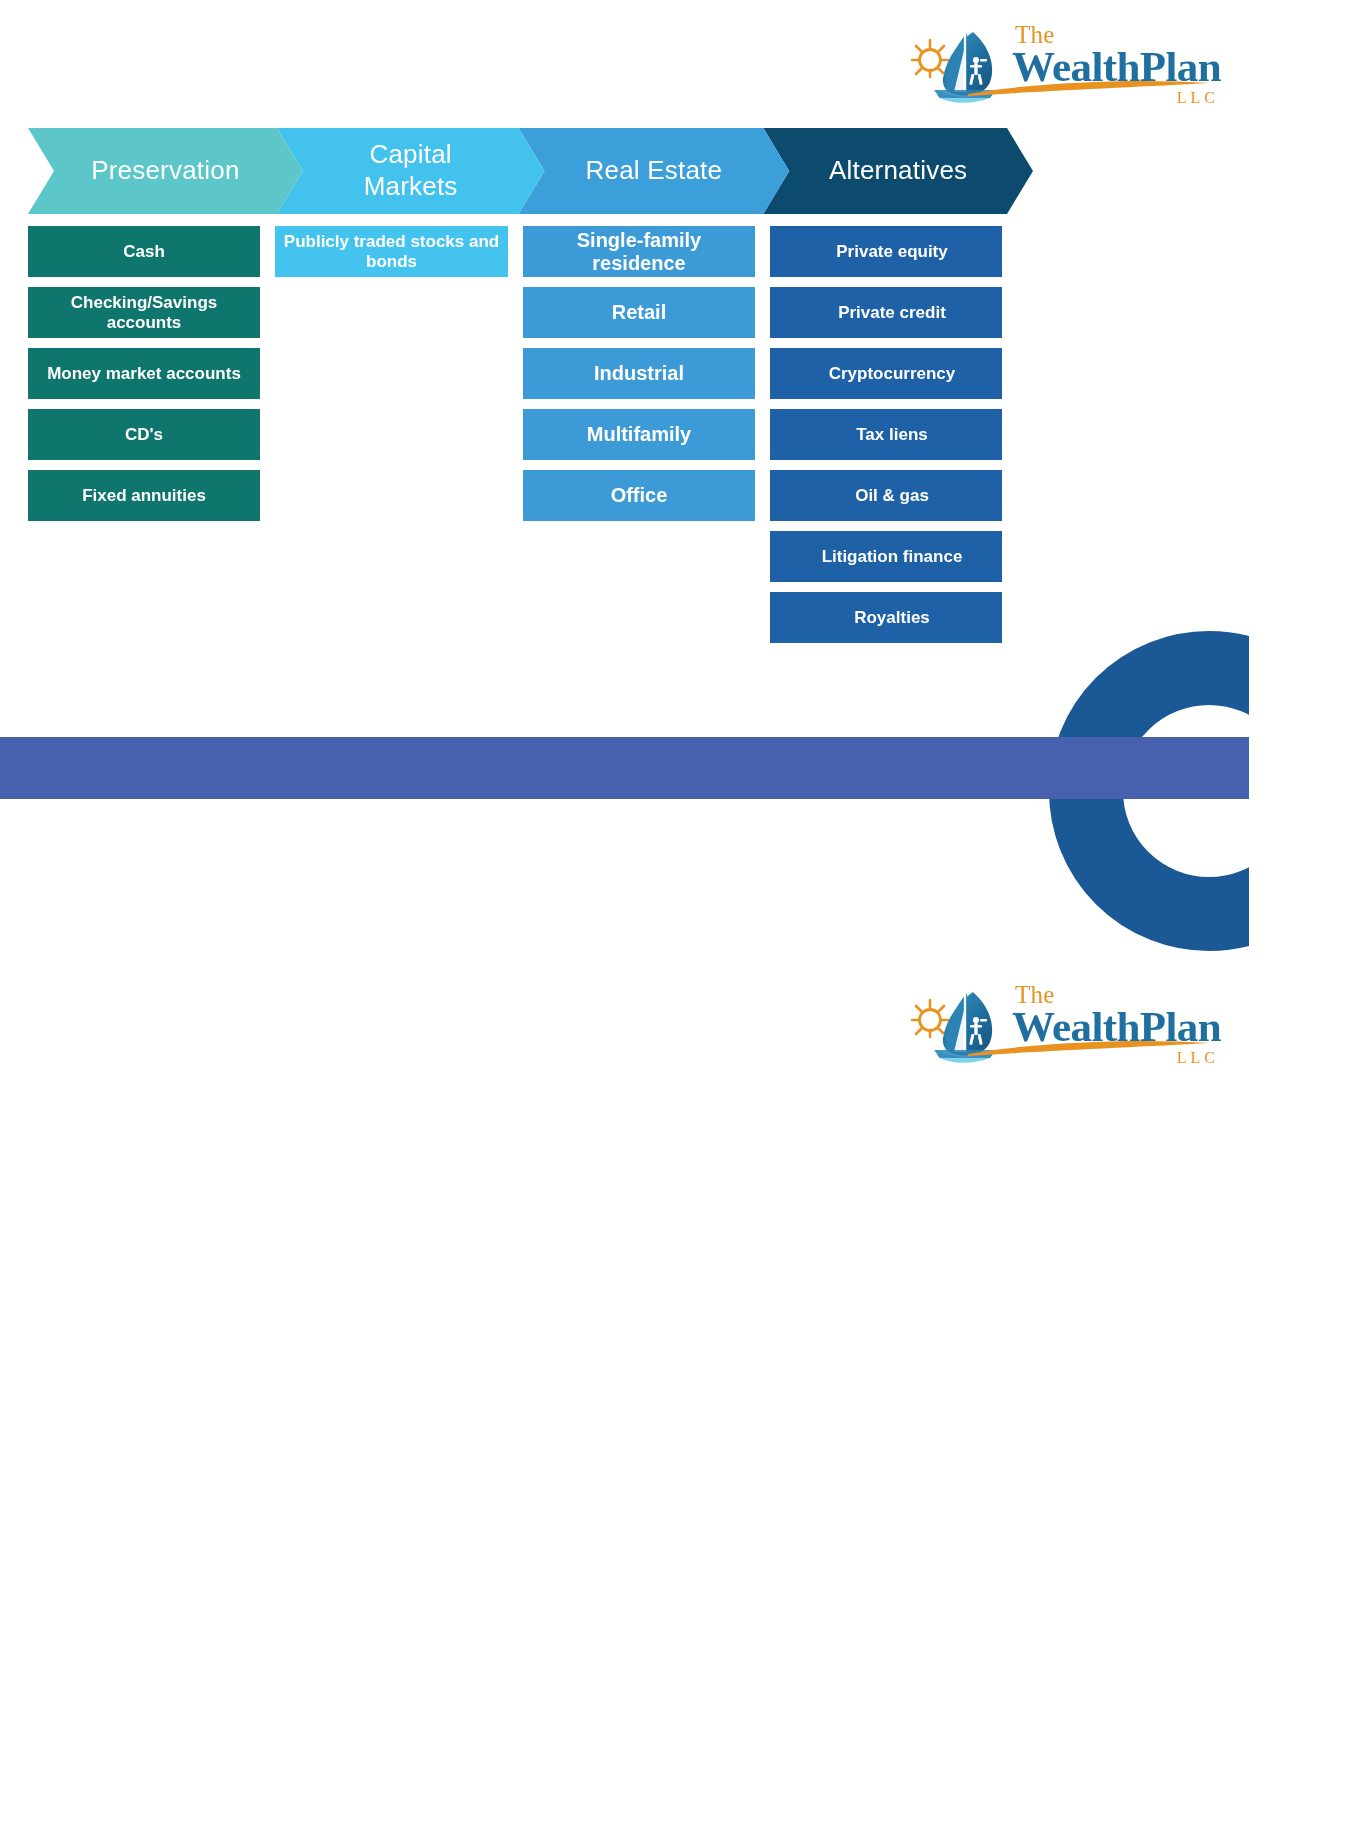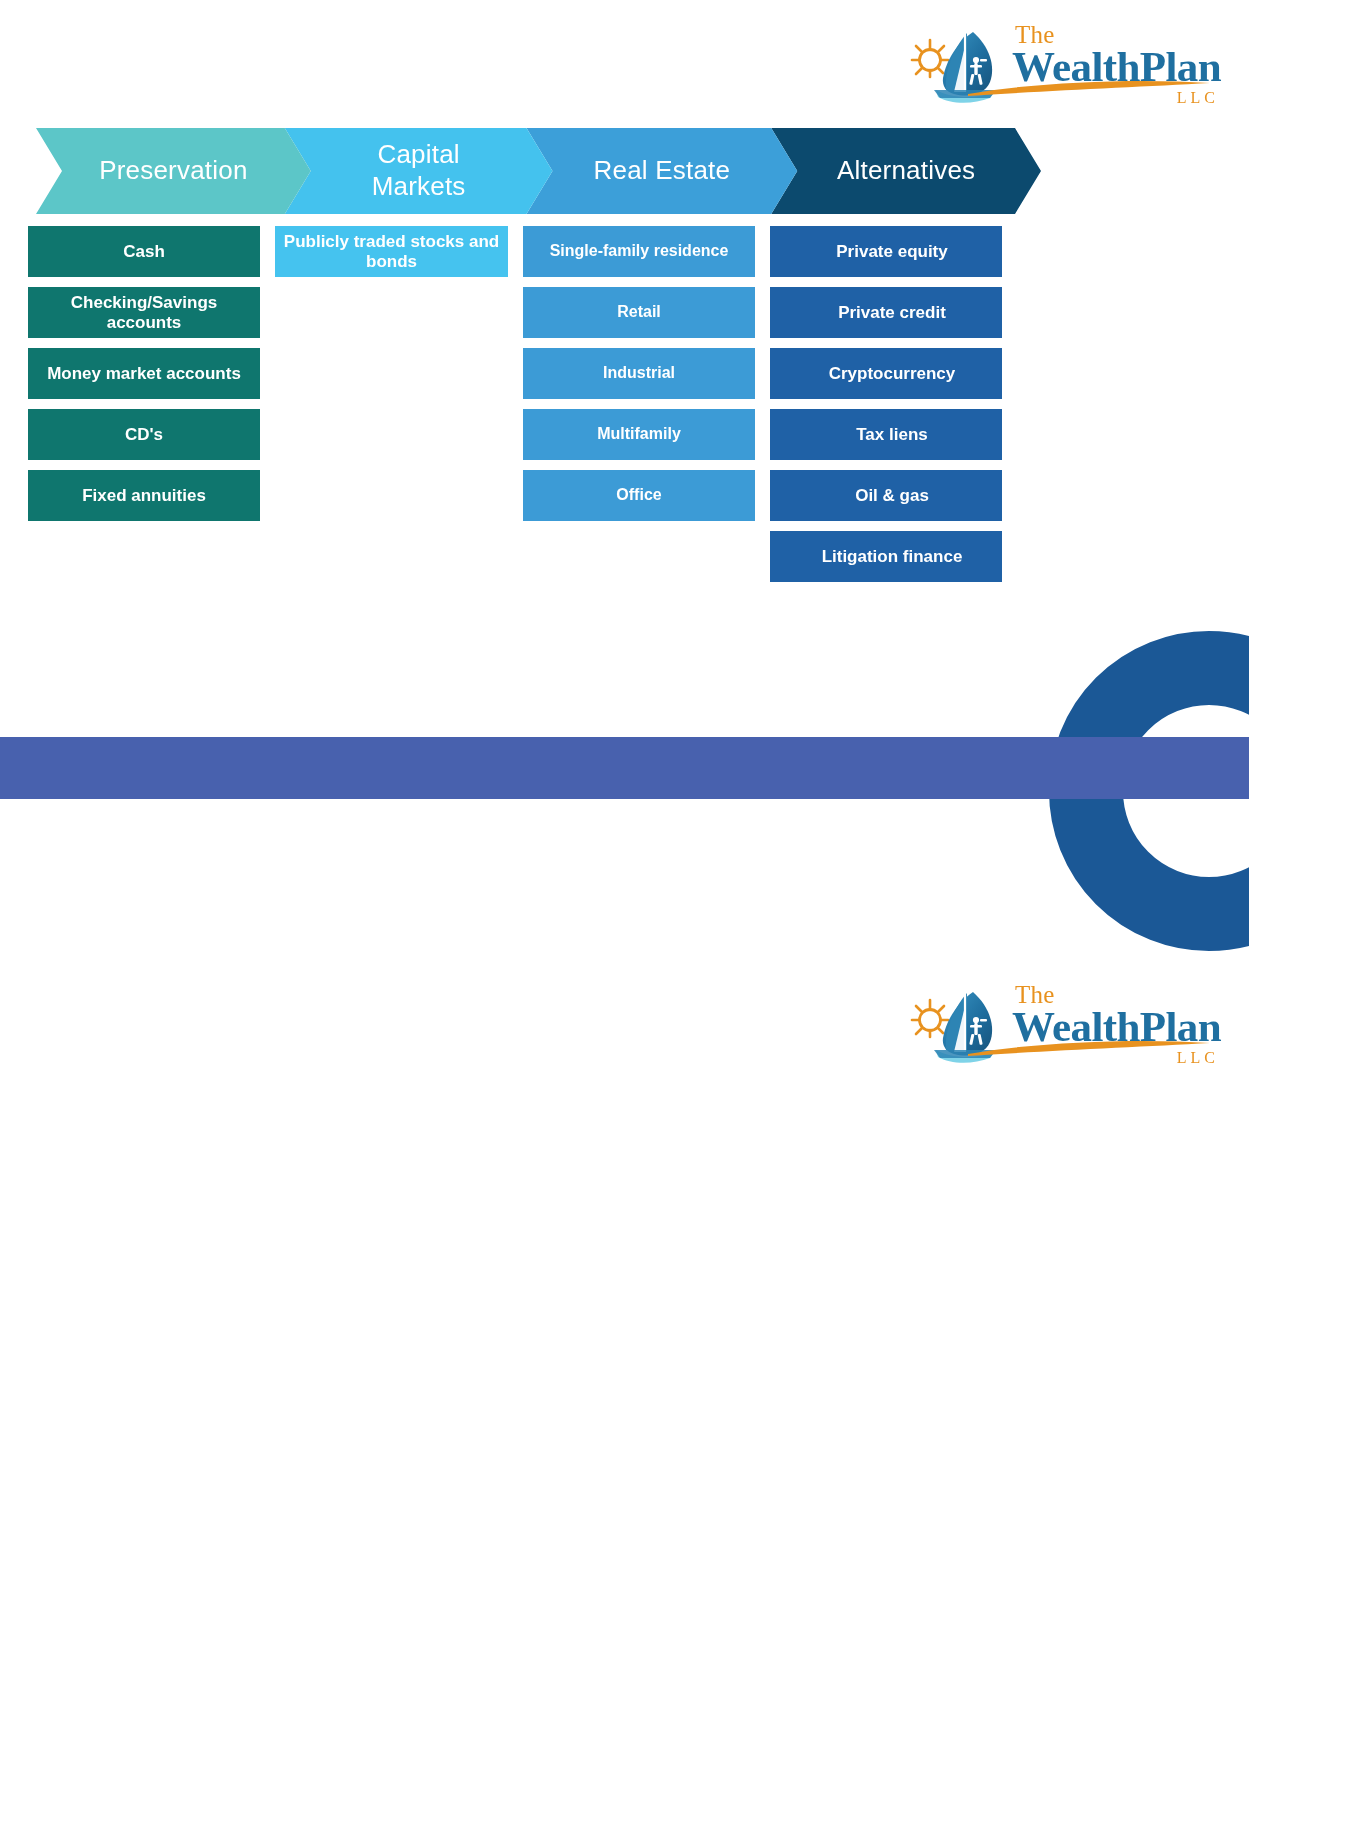--- a/index.html
+++ b/index.html
@@ -129,39 +129,39 @@
     border-color: #1B5896;
   }
   .band {
     position: absolute;
     left: 0;
     width: 1345px;
     background: #4861AE;
   }
 
   
-  #p1-chevrons { left: 36px; top: 128px; width: 1005px; height: 86px; }
+  #p1-chevrons { left: 28px; top: 128px; width: 1005px; height: 86px; }
   #p1-chevrons .chev.c1 { width: 275px; }
   #p1-chevrons .chev.c2 { width: 268px; }
   #p1-chevrons .chev.c3 { width: 271px; }
   #p1-chevrons .chev.c4 { width: 270px; }
 
   #p1-cols { left: 28px; top: 226px; }
   #p1-cols .col { margin-right: 15px; }
   #p1-cols .col:last-child { margin-right: 0; }
   #p1-cols .col.t1 { width: 232px; }
   #p1-cols .col.t2 { width: 233px; }
   #p1-cols .col.t3 { width: 232px; }
   #p1-cols .col.t4 { width: 232px; }
   #p1-cols .chip {
     height: 51px;
     margin-bottom: 10px;
     font-size: 17px;
   }
-  #p1-cols .col.t3 .chip { font-size: 16px; }
+  #p1-cols .col.t3 .chip { font-size: 20px; }
   #p1-ring { right: -120px; top: 631px; width: 320px; height: 320px; border-width: 74px; }
   #p1-band { top: 737px; height: 62px; }
 </style>
 </head>
 <body>
 
 <section class="page" id="page-1">
 
   <div class="logo" id="logo-1">
     <span class="logo-mark">
@@ -279,20 +279,23 @@
         </div>
         <div class="chip">
           <span>Tax liens</span>
         </div>
         <div class="chip">
           <span>Oil &amp; gas</span>
         </div>
         <div class="chip">
           <span>Litigation finance</span>
         </div>
+        <div class="chip">
+          <span>Royalties</span>
+        </div>
       </div>
     </div>
 
   <div class="deco-ring" id="p1-ring"></div>
   <div class="band" id="p1-band"></div>
 </section>
 
 <section class="page" id="page-2">
 
   <div class="logo" id="logo-2">

